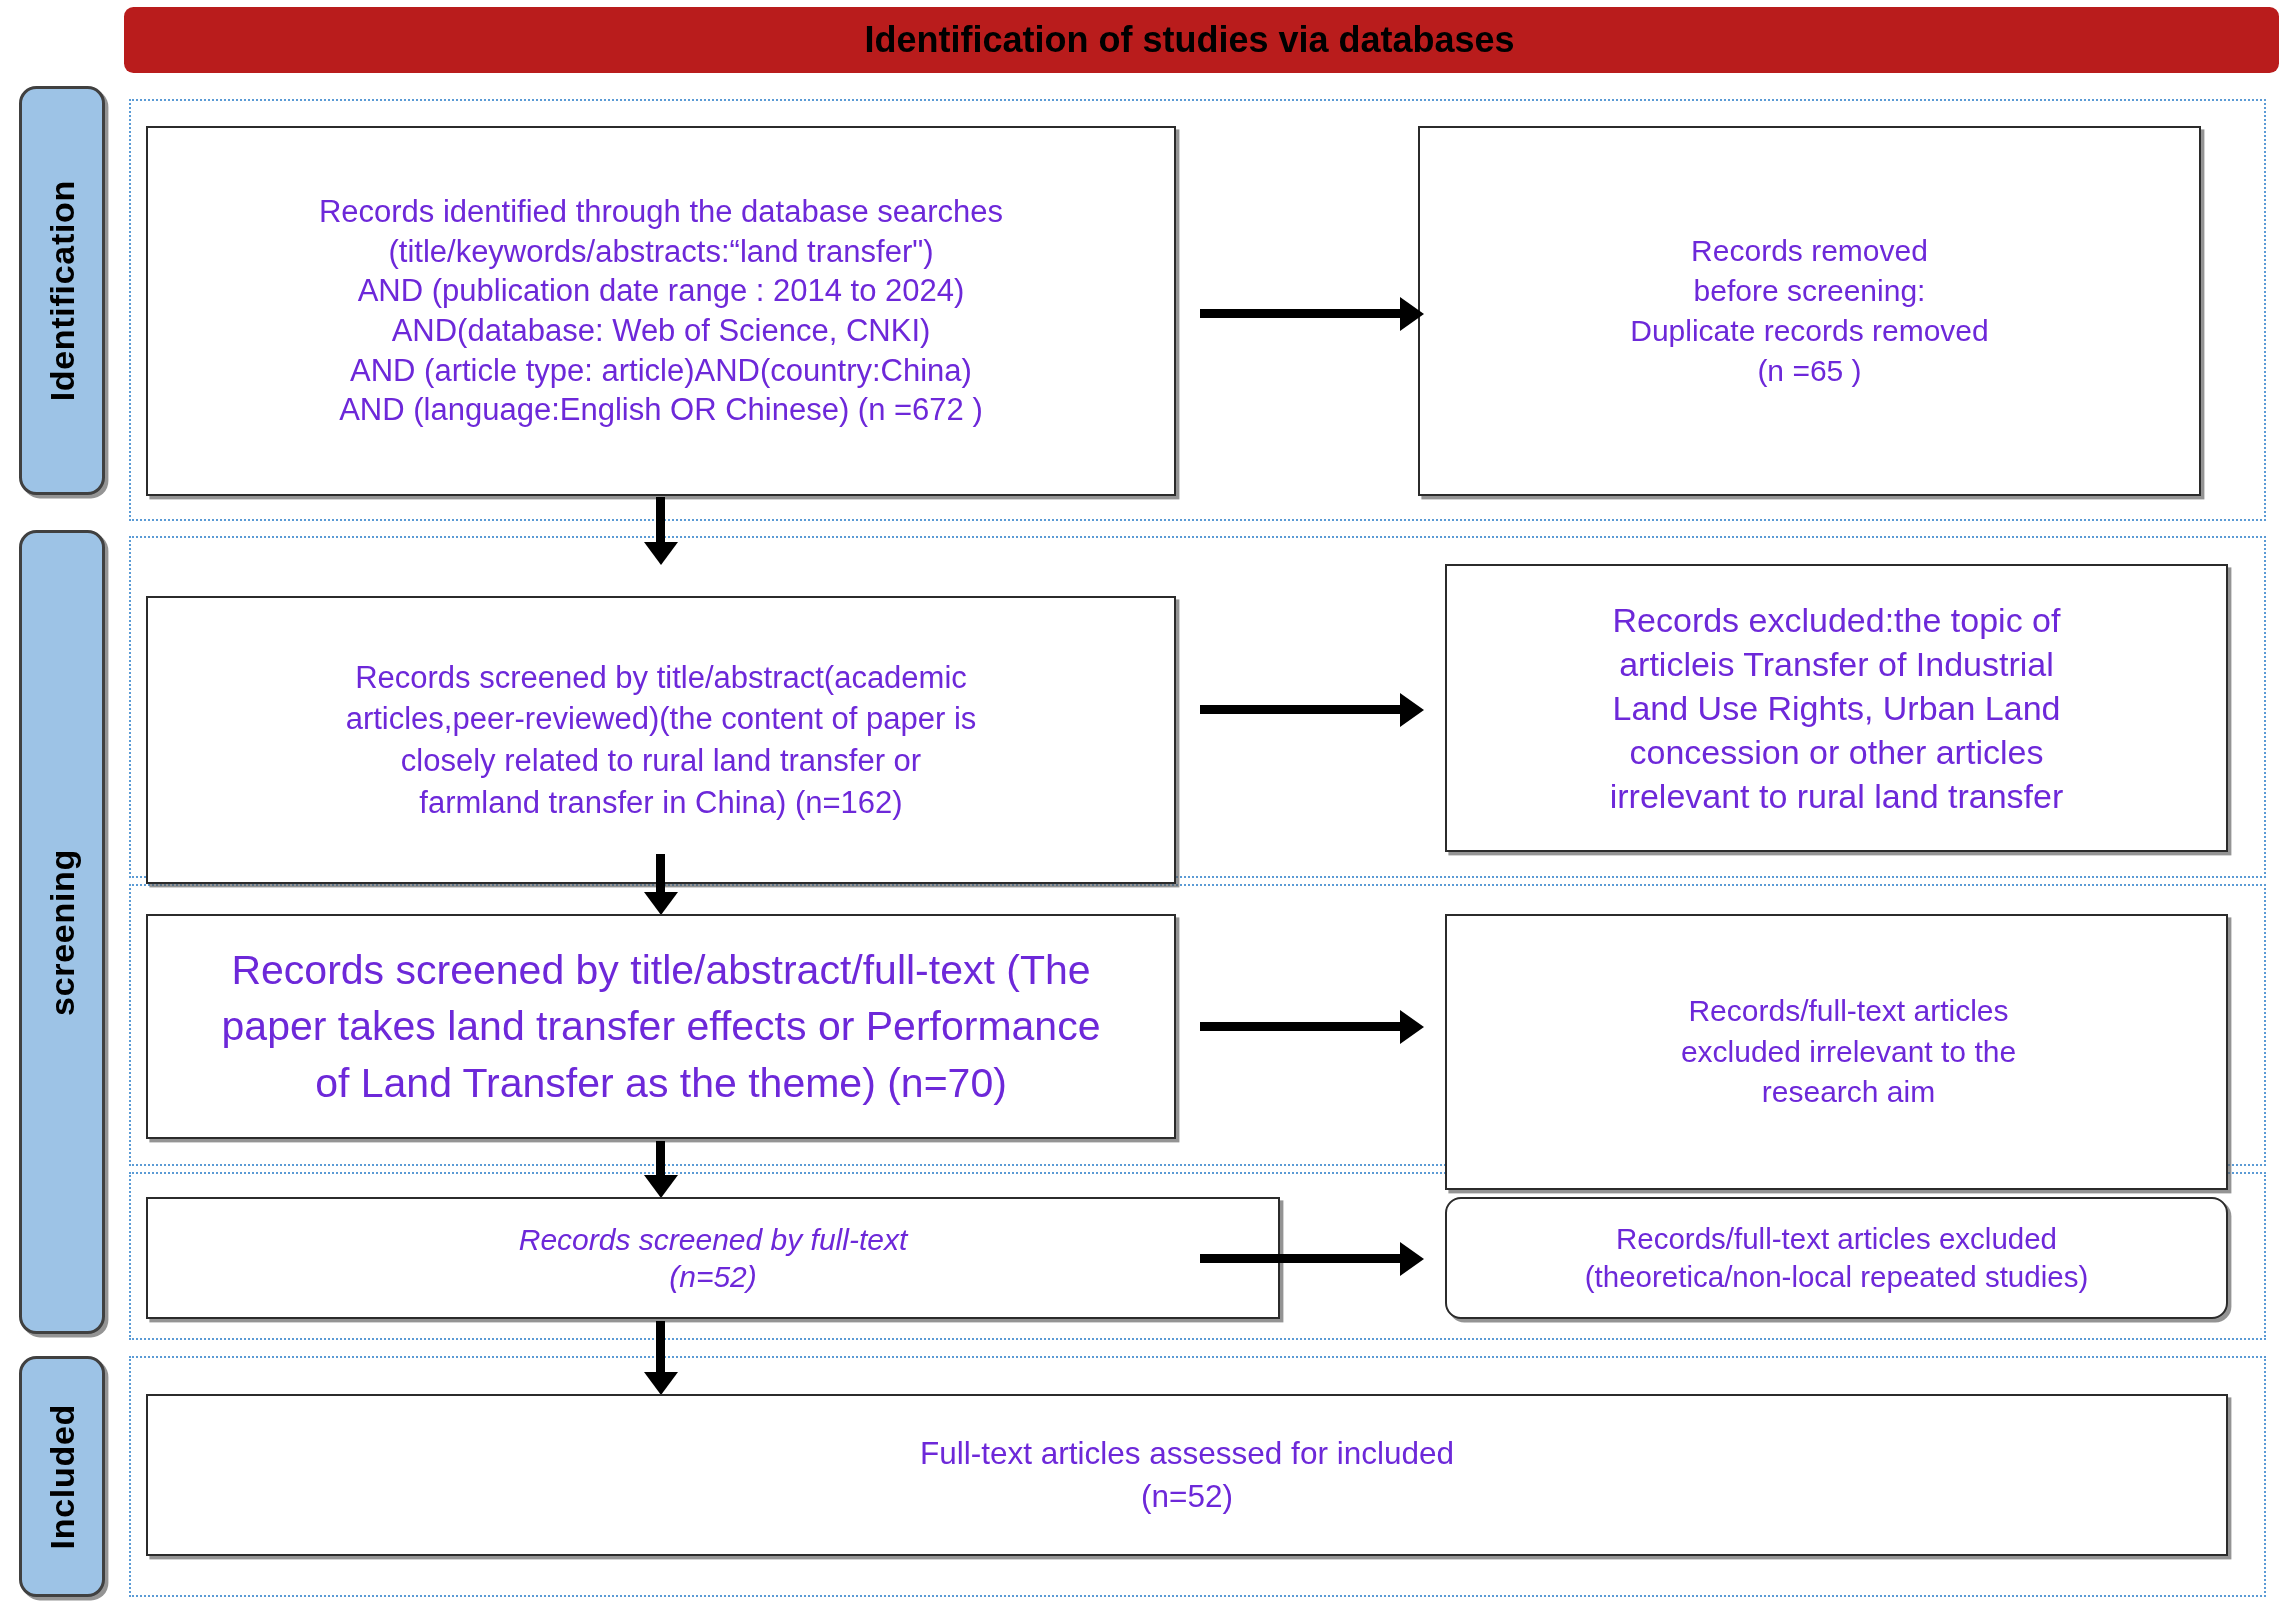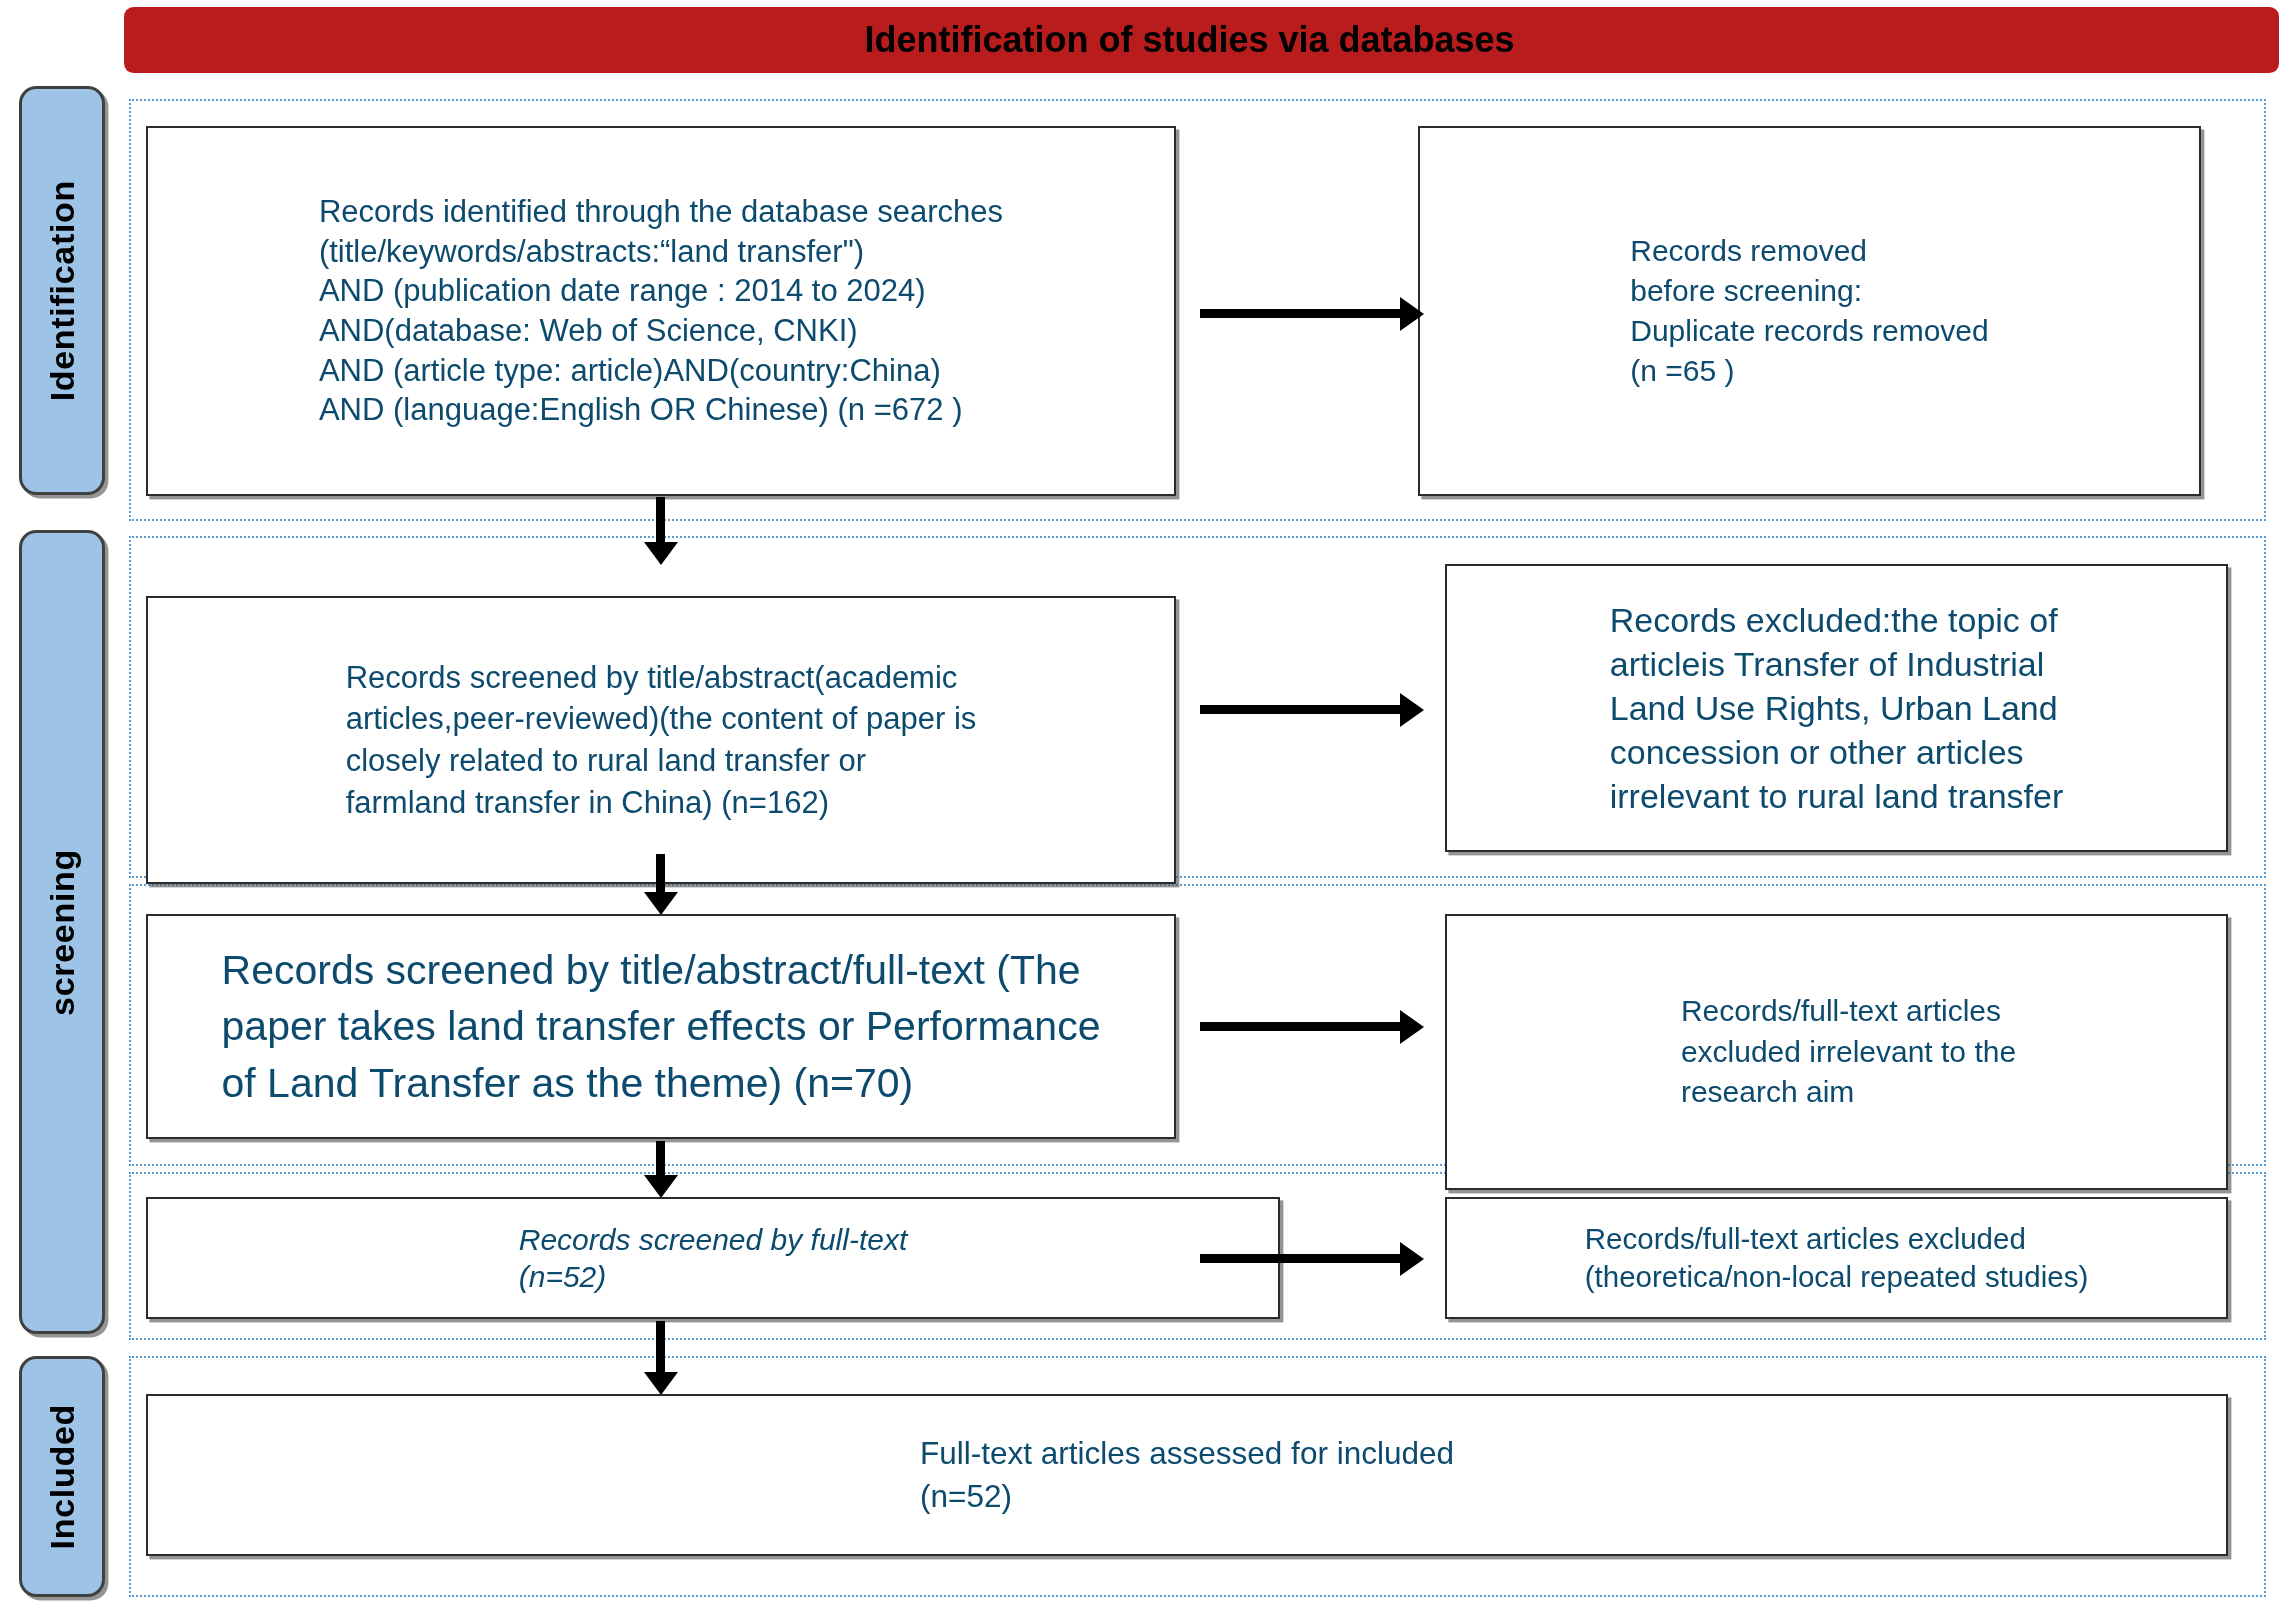--- a/index.html
+++ b/index.html
@@ -95,36 +95,37 @@
     box-sizing: border-box;
     display: flex;
     align-items: center;
     justify-content: center;
     box-shadow: 3.4px 3.4px 0 rgba(90,90,90,0.65);
     padding: 6.7px 12px;
   }
   .pbox .ptext {
     font-size: 30px;
     line-height: 1.24;
-    color: #0c4a6e;
+    color: #6d28d9;
+    text-align: center;
     white-space: pre-line;
   }
 
   
   .box-1a { left: 146px;  top: 126px;  width: 1030px; height: 370px; }
   .box-1b { left: 1418px; top: 126px;  width: 783px; height: 370px; }
   
   .box-2a { left: 146px;  top: 596px;  width: 1030px; height: 288px; }
   .box-2b { left: 1445px; top: 564px;  width: 783px; height: 288px; }
   
   .box-3a { left: 146px;  top: 914px; width: 1030px; height: 225px; }
   .box-3b { left: 1445px; top: 914px; width: 783px; height: 276px; padding-left: 36px; }
   
   .box-4a { left: 146px;  top: 1197px; width: 1134px; height: 122px; font-style: italic; }
-  .box-4b { left: 1445px; top: 1197px; width: 783px; height: 122px; }
+  .box-4b { left: 1445px; top: 1197px; width: 783px; height: 122px; border-radius: 16px; }
   
   .box-5  { left: 146px;  top: 1394px; width: 2082px; height: 162px; }
 
   .box-1a .ptext { font-size: 31px; line-height: 1.28; }
   .box-2a .ptext { font-size: 31px; line-height: 1.34; }
   .box-3a .ptext { font-size: 41px; line-height: 1.38; }
   .box-2b .ptext { font-size: 34px; line-height: 1.30; }
   .box-1b .ptext { line-height: 1.34; }
   .box-3b .ptext { line-height: 1.36; }
   .box-4b .ptext { font-size: 29.5px; line-height: 1.30; }

